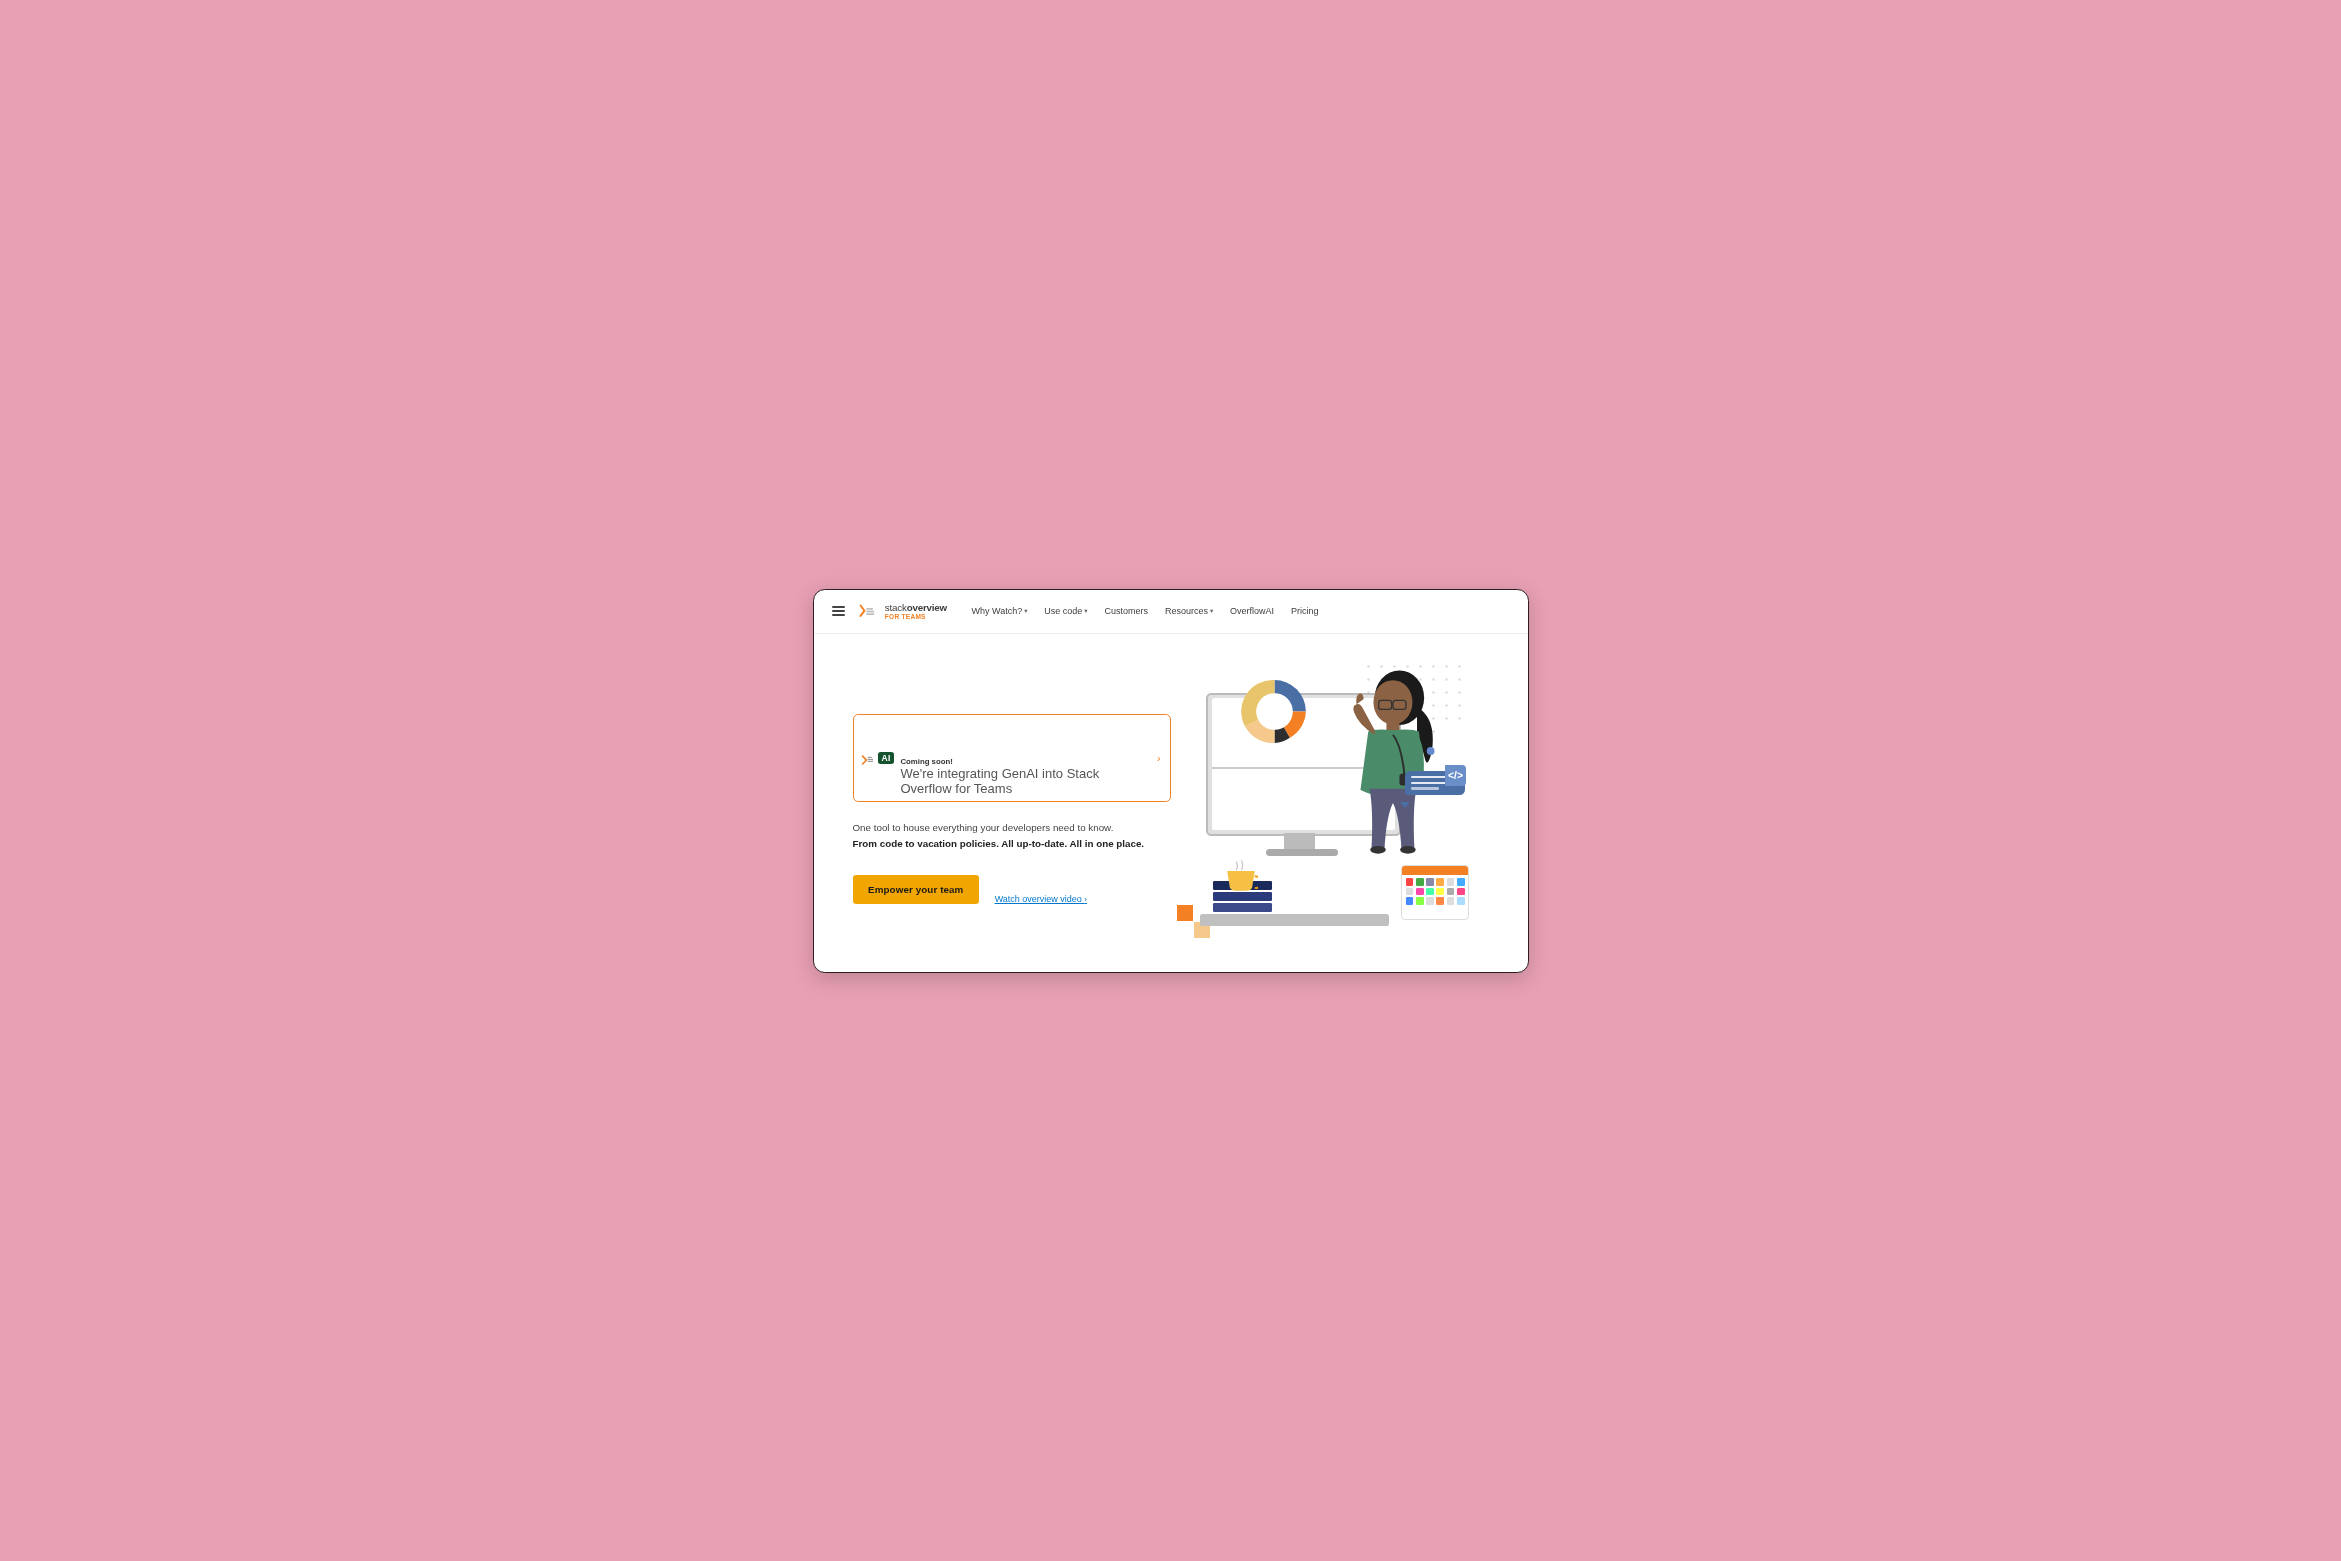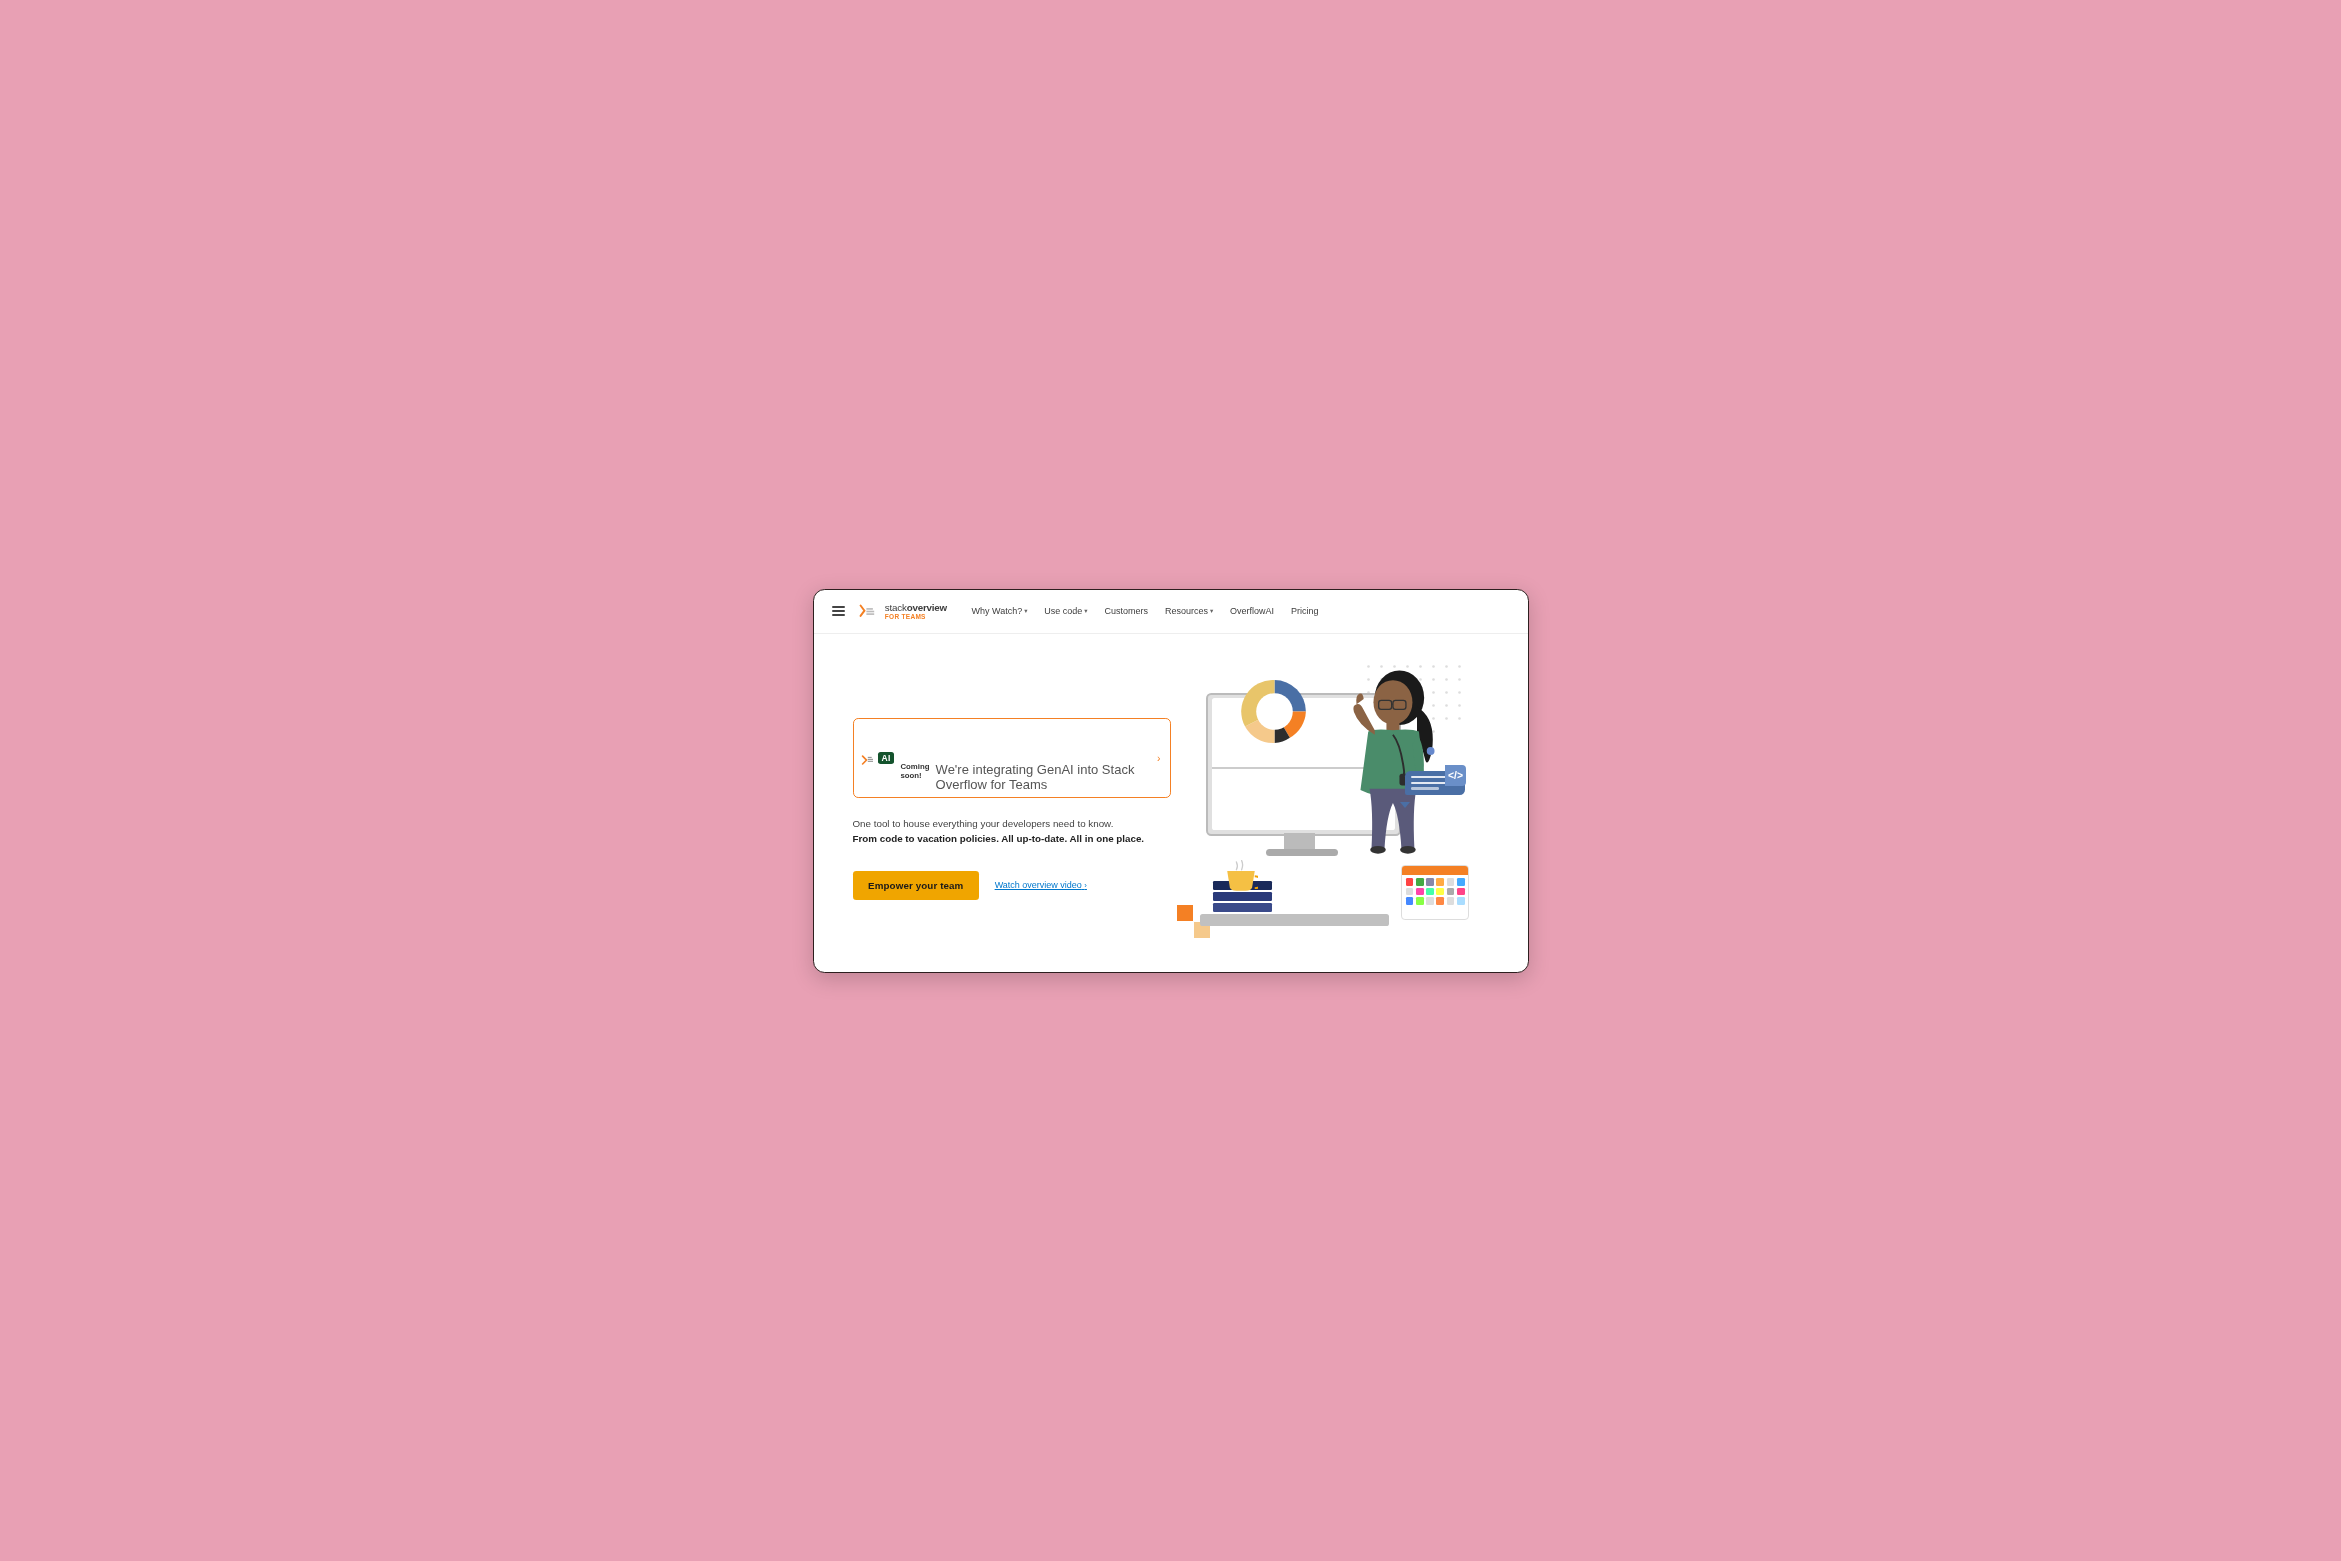--- a/index.html
+++ b/index.html
@@ -167,21 +167,21 @@
       color: #fff;
       font-weight: 800;
       font-size: 8.5px;
       padding: 1.3px 3.3px;
       border-radius: 2.6px;
       letter-spacing: 0.3px;
     }
 
     .badge-content {
       display: flex;
-      flex-direction: row;
+      flex-direction: column;
       margin-top: 37px;
     }
 
     .badge-title {
       font-size: 7.8px;
       font-weight: 700;
       color: #333;
     }
 
     .badge-subtitle {
@@ -219,21 +219,21 @@
     }
 
     .hero-subtext strong {
       color: #222;
       font-weight: 700;
     }
 
     
     .cta-row {
       display: flex;
-      align-items: center;
+      align-items: flex-end;
       gap: 15.6px;
     }
 
     .btn-primary {
       background: #f0a500;
       color: #1a1a1a;
       font-weight: 800;
       font-size: 9.8px;
       border: none;
       border-radius: 3.3px;

